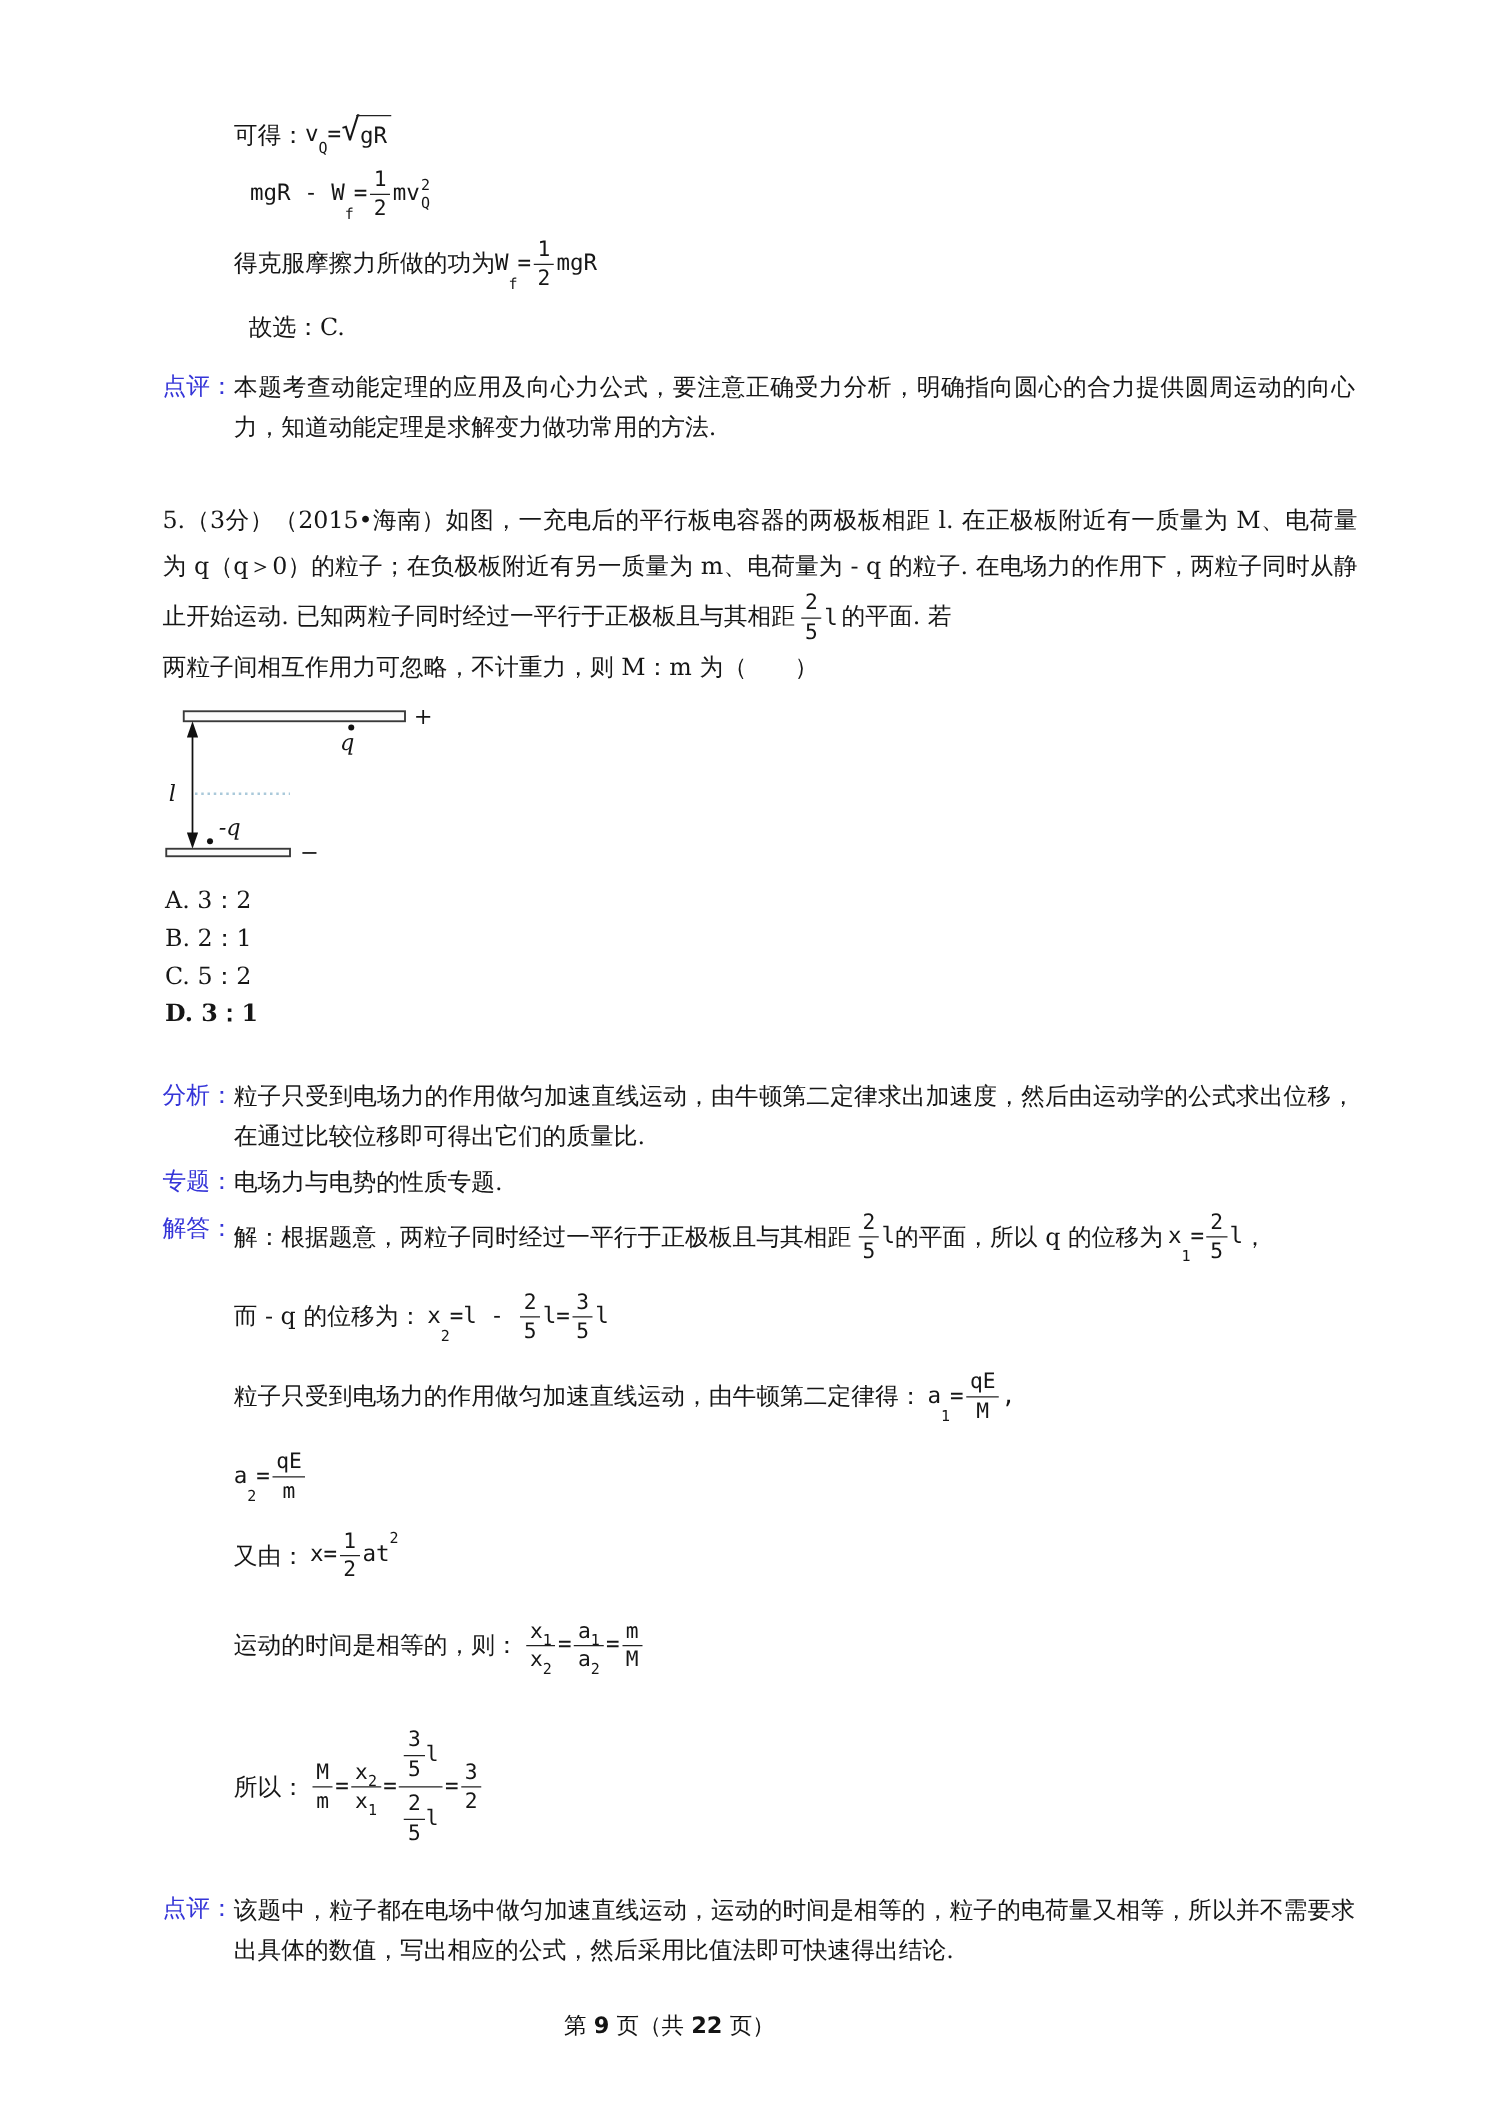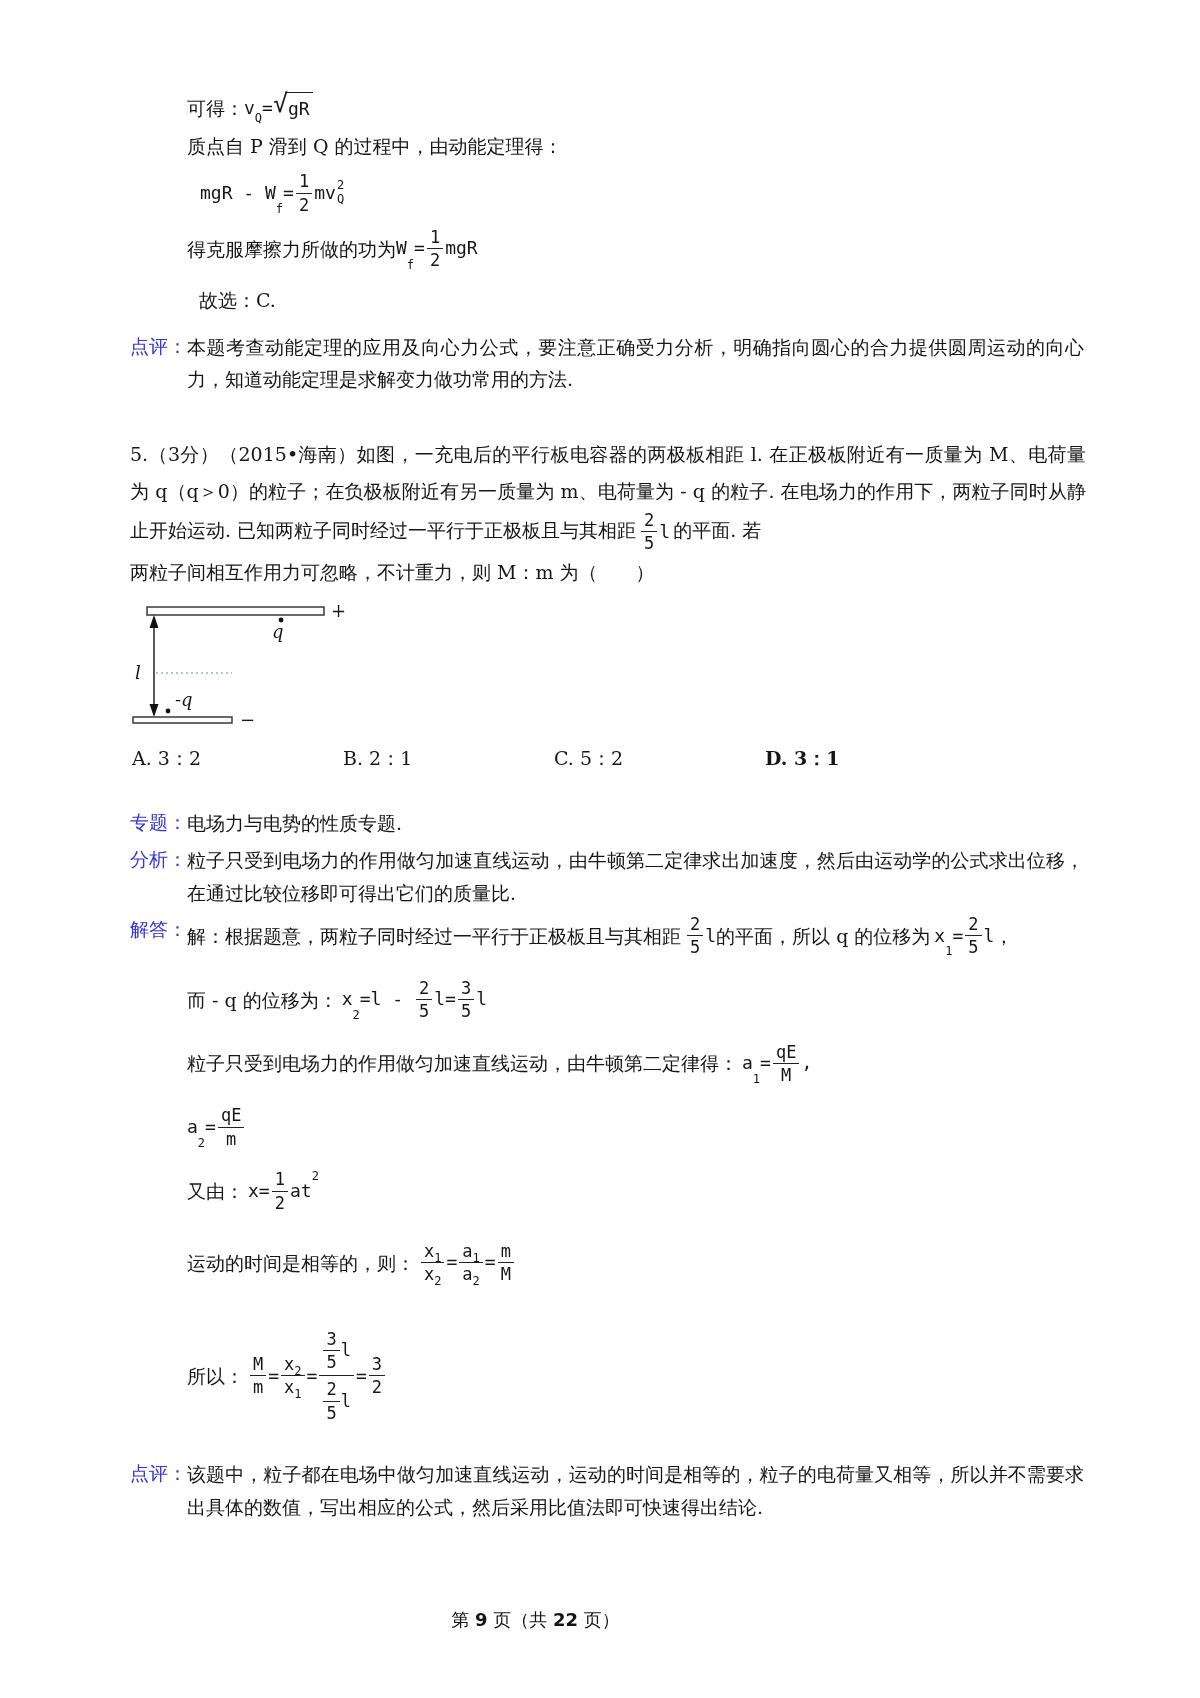--- a/index.html
+++ b/index.html
@@ -49,21 +49,21 @@
   .stem2 { width:956px; line-height:1.9; margin-top:0; }
 
   
   .diagram { margin:10px 0 0 2px; display:block; }
   .diagram text { font-family:"DejaVu Serif","Liberation Serif",serif; font-size:17px; fill:#161616; }
   .diagram .qlabel { font-style:italic; font-size:18px; }
   .diagram .sign { font-size:18px; }
   .diagram .dash { stroke:var(--diagram_dash,#aac9da); }
 
   
-  .options { display:flex; margin:8px 0 0 2px; }
+  .options { display:flex; margin:8px 0 0 2px;flex-direction:column; }
   .options .opt { width:211px; line-height:1.6; }
   .options .opt:last-child { width:auto;font-weight:bold; }
 
   
   .solution { margin-top:34px; }
   .solution .lrow { margin-bottom:5px; }
   .jd-line { display:flex; align-items:center; flex-wrap:wrap; margin-bottom:20px; line-height:1.7; }
   .jd-line .chtext { margin-right:4px; }
   .jd-line.mb-lg { margin-bottom:28px; }
   .jd-line.mb-xl { margin-bottom:42px; }
@@ -78,21 +78,20 @@
 </head>
 <body>
 
 <div class="page">
 
   <section class="prev">
     <div class="pline">
       <span>可得：</span>
       <span class="formula"><span>v</span><sub>Q</sub><span>=</span><span class="sqrt"><span class="radical">√</span><span class="sqrt-body">gR</span></span></span>
     </div>
-    <div class="pline">质点自 P 滑到 Q 的过程中，由动能定理得：</div>
     <div class="pline f-ind">
       <span class="formula"><span>mgR - W</span><sub>f</sub><span>=</span><span class="frac"><span class="fnum"><span>1</span></span><span class="fden"><span>2</span></span></span><span>mv</span><span class="stack"><span>2</span><span>Q</span></span></span>
     </div>
     <div class="pline wfline">
       <span>得克服摩擦力所做的功为 </span>
       <span class="formula"><span>W</span><sub>f</sub><span>=</span><span class="frac"><span class="fnum"><span>1</span></span><span class="fden"><span>2</span></span></span><span>mgR</span></span>
     </div>
     <div class="pline answer-line">故选：C.</div>
   </section>
 
@@ -130,26 +129,26 @@
     <div class="options">
       <span class="opt"><span>A.</span>&nbsp;<span>3：2</span></span>
       <span class="opt"><span>B.</span>&nbsp;<span>2：1</span></span>
       <span class="opt"><span>C.</span>&nbsp;<span>5：2</span></span>
       <span class="opt"><span>D.</span>&nbsp;<span>3：1</span></span>
     </div>
   </section>
 
   <section class="solution">
     <div class="lrow">
+      <span class="label">分析：</span>
+      <span class="lcontent">粒子只受到电场力的作用做匀加速直线运动，由牛顿第二定律求出加速度，然后由运动学的公式求出位移，在通过比较位移即可得出它们的质量比.</span>
+    </div>
+    <div class="lrow">
       <span class="label">专题：</span>
       <span class="lcontent">电场力与电势的性质专题.</span>
-    </div>
-    <div class="lrow">
-      <span class="label">分析：</span>
-      <span class="lcontent">粒子只受到电场力的作用做匀加速直线运动，由牛顿第二定律求出加速度，然后由运动学的公式求出位移，在通过比较位移即可得出它们的质量比.</span>
     </div>
 
     <div class="lrow">
       <span class="label">解答：</span>
       <div class="lcontent">
 
         <div class="jd-line">
           <span class="chtext">解：根据题意，两粒子同时经过一平行于正极板且与其相距</span>
           <span class="formula"><span class="frac"><span class="fnum"><span>2</span></span><span class="fden"><span>5</span></span></span><span>l</span></span>
           <span class="chtext">的平面，所以 q 的位移为</span>

